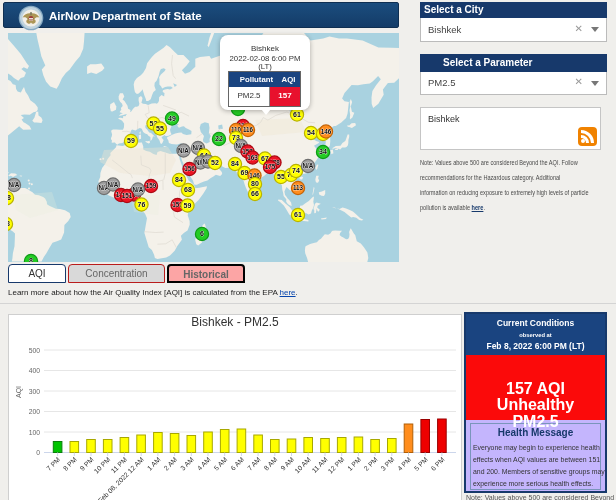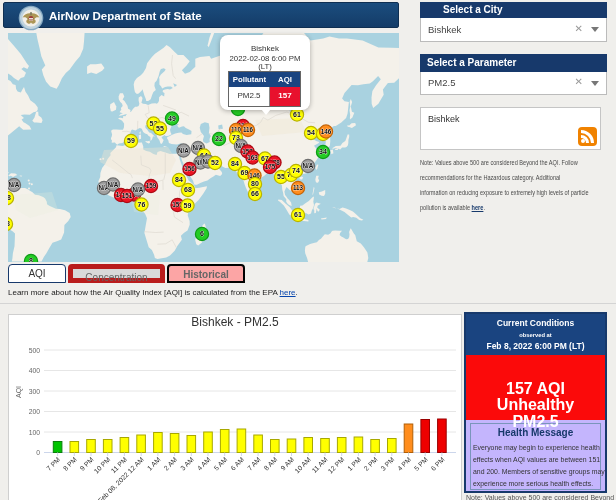--- a/index.html
+++ b/index.html
@@ -214,54 +214,54 @@
 <text x="323" y="154.3" font-size="7" font-weight="bold" fill="#111" stroke="#ffffff" stroke-width="0.55" paint-order="stroke" text-anchor="middle" font-family="Liberation Sans,sans-serif">34</text>
 </svg>
 
 <div class="abs" style="left:220px;top:35px;width:90px;height:75px;background:#fff;border-radius:8px;box-shadow:0 1px 5px rgba(0,0,0,.3);"></div>
 <div class="abs" style="left:261px;top:109px;width:0;height:0;border-left:5px solid transparent;border-right:5px solid transparent;border-top:6px solid #fff;"></div>
 <div class="abs" style="left:220px;top:44px;width:90px;text-align:center;font-size:8px;color:#333;line-height:9px;">Bishkek</div>
 <div class="abs" style="left:220px;top:54px;width:90px;text-align:center;font-size:7.8px;color:#333;">2022-02-08 6:00 PM</div>
 <div class="abs" style="left:220px;top:61.5px;width:90px;text-align:center;font-size:7.8px;color:#333;">(LT)</div>
 <div class="abs" style="left:228px;top:71px;width:73px;border:1px solid #666;">
  <div style="display:flex;background:#1a4480;color:#fff;font-weight:bold;font-size:7.8px;">
-   <div style="width:41px;text-align:center;padding:3px 0;">Pollutant</div>
+   <div style="width:41px;text-align:center;padding:3px 0;margin-left:7px;">Pollutant</div>
    <div style="flex:1;text-align:center;padding:3px 0;">AQI</div>
  </div>
  <div style="display:flex;font-size:8px;height:19px;">
    <div style="width:41px;text-align:center;background:#fff;color:#333;line-height:18px;border-right:1px solid #888;">PM2.5</div>
    <div style="flex:1;text-align:center;background:#e8112d;color:#fff;font-weight:bold;line-height:18px;">157</div>
  </div>
 </div>
 
-<div class="abs" style="left:420px;top:2px;width:187px;height:16px;background:#17396b;color:#fff;font-size:10px;font-weight:bold;line-height:16px;padding-left:23px;">Select a City</div>
+<div class="abs" style="left:420px;top:2px;width:187px;height:16px;background:#17396b;color:#fff;font-size:10px;font-weight:bold;line-height:16px;padding-left:4px;">Select a City</div>
 <div class="abs" style="left:420px;top:18px;width:187px;height:24px;background:#fff;border:1px solid #bbb;border-top:none;">
   <span class="abs" style="left:7px;top:6px;font-size:9.5px;color:#444;">Bishkek</span>
   <span class="abs" style="right:23px;top:5px;font-size:10px;color:#999;">✕</span>
   <span class="abs" style="right:7px;top:9px;width:0;height:0;border-left:4px solid transparent;border-right:4px solid transparent;border-top:5px solid #777;"></span>
 </div>
-<div class="abs" style="left:420px;top:54px;width:187px;height:18px;background:#17396b;color:#fff;font-size:10px;font-weight:bold;line-height:18px;padding-left:7px;">Select a Parameter</div>
+<div class="abs" style="left:420px;top:54px;width:187px;height:18px;background:#17396b;color:#fff;font-size:10px;font-weight:bold;line-height:18px;padding-left:23px;">Select a Parameter</div>
 <div class="abs" style="left:420px;top:72px;width:187px;height:23px;background:#fff;border:1px solid #bbb;border-top:none;">
   <span class="abs" style="left:7px;top:5px;font-size:9.5px;color:#444;">PM2.5</span>
   <span class="abs" style="right:23px;top:4px;font-size:10px;color:#999;">✕</span>
   <span class="abs" style="right:7px;top:9px;width:0;height:0;border-left:4px solid transparent;border-right:4px solid transparent;border-top:5px solid #777;"></span>
 </div>
 <div class="abs" style="left:420px;top:107px;width:181px;height:43px;background:#fff;border:1px solid #c5c5c5;">
   <span class="abs" style="left:7px;top:6px;font-size:9px;color:#333;">Bishkek</span>
   <svg class="abs" style="right:3px;bottom:3px" width="19" height="19" viewBox="0 0 19 19">
     <rect width="19" height="19" rx="4" fill="#f08200"></rect>
     <circle cx="5" cy="14" r="2" fill="#fff"></circle>
     <path d="M3 8 a8 8 0 0 1 8 8 h-3 a5 5 0 0 0 -5-5 z" fill="#fff"></path>
     <path d="M3 3 a13 13 0 0 1 13 13 h-3 a10 10 0 0 0 -10-10 z" fill="#fff"></path>
   </svg>
 </div>
 <div class="abs" style="left:420px;top:155px;width:220px;font-size:6.5px;color:#4a4a4a;line-height:15px;white-space:nowrap;transform:scaleX(.86);transform-origin:0 0;">Note: Values above 500 are considered Beyond the AQI. Follow<br>recommendations for the Hazardous category. Additional<br>information on reducing exposure to extremely high levels of particle<br>pollution is available <a style="color:#17396b;font-weight:bold;text-decoration:underline;">here</a>.</div>
 
 <div class="abs" style="left:8px;top:264px;width:58px;height:19px;background:#fff;border:1px solid #17396b;border-radius:4px 4px 0 0;font-size:10px;color:#333;text-align:center;line-height:18px;">AQI</div>
-<div class="abs" style="left:68px;top:264px;width:97px;height:19px;background:#d9d9d9;border:5px solid #b91c1c;border-radius:4px 4px 0 0;font-size:10px;color:#666;text-align:center;line-height:18px;">Concentration</div>
+<div class="abs" style="left:68px;top:264px;width:97px;height:19px;background:#d9d9d9;border:1px solid #b91c1c;border-radius:4px 4px 0 0;font-size:10px;color:#666;text-align:center;line-height:18px;">Concentration</div>
 <div class="abs" style="left:167px;top:264px;width:78px;height:19px;background:#fca5a5;border:2px solid #000000;border-radius:4px 4px 0 0;font-size:10px;color:#666;text-align:center;line-height:18px;font-weight:bold;">Historical</div>
 <div class="abs" style="left:8px;top:288px;font-size:8px;color:#222;">Learn more about how the Air Quality Index [AQI] is calculated from the EPA <a style="color:#0645ad;text-decoration:underline;">here</a>.</div>
 <div class="abs" style="left:0;top:303px;width:616px;height:1px;background:#d4d4d4;"></div>
 
 <svg class="abs" style="left:0;top:305px" width="616" height="195" viewBox="0 305 616 195">
 <rect x="8.5" y="314.5" width="453" height="195" fill="#fff" stroke="#cfcfcf" stroke-width="1"></rect>
 <text x="235" y="326" font-size="12" fill="#333" text-anchor="middle">Bishkek - PM2.5</text>
 <line x1="44" y1="350" x2="456" y2="350" stroke="#e6e6e6" stroke-width="1"></line>
 <text x="40" y="352.5" font-size="6.8" fill="#666" text-anchor="end">500</text>
 <line x1="44" y1="370.5" x2="456" y2="370.5" stroke="#e6e6e6" stroke-width="1"></line>

